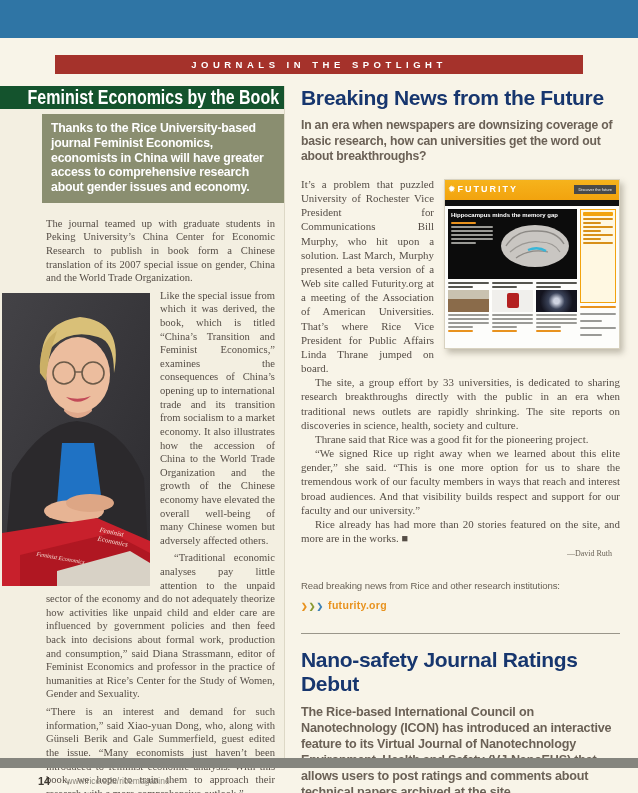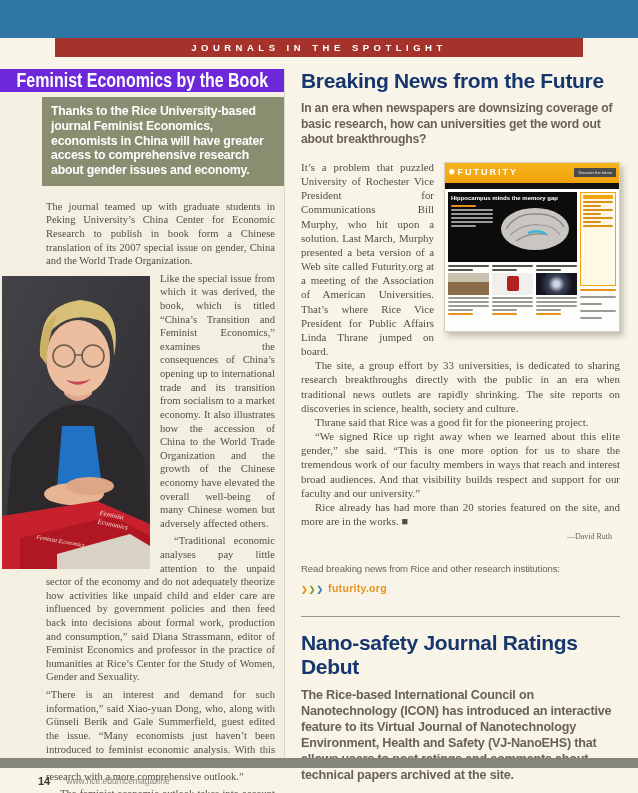--- a/index.html
+++ b/index.html
@@ -1,26 +1,26 @@
 <!DOCTYPE html>
 <html><head>
 <meta charset="utf-8">
 <style>
   html,body{margin:0;padding:0;}
   body{width:638px;height:793px;background:#e9e6da;font-family:"Liberation Serif",serif;}
   .page{position:relative;width:638px;height:793px;background:#f8f4e8;overflow:hidden;display:flex;flex-direction:column;}
   .topbar{height:38px;background:#2f75a5;flex:none;}
-  .banner-row{flex:none;padding:0 55px 0 55px;}
+  .banner-row{flex:none;margin-top:17px;padding:0 55px 0 55px;}
   .banner{height:19px;background:#a5322b;color:#fff;font-family:"Liberation Sans",sans-serif;
           font-weight:bold;font-size:9.5px;letter-spacing:4.5px;display:flex;align-items:center;justify-content:center;}
   .columns{flex:1;display:flex;margin-top:12px;min-height:0;}
   
   .left-col{width:284px;flex:none;background:#f3efe1;border-right:1px solid #ddd8c6;display:flex;flex-direction:column;}
-  .left-title{height:30px;background:#6d28d9;color:#fff;font-family:"Liberation Sans",sans-serif;
-              font-weight:bold;font-size:19.5px;display:flex;align-items:center;justify-content:center;}
+  .left-title{height:30px;background:#14532d;color:#fff;font-family:"Liberation Sans",sans-serif;
+              font-weight:bold;font-size:19.5px;display:flex;align-items:center;}
   .left-title span{display:inline-block;transform:scaleX(.82);white-space:nowrap;}
   .lede-left{margin:5px 0 0 42px;background:#8a8e70;color:#fff;font-family:"Liberation Sans",sans-serif;
              font-weight:bold;font-size:12.3px;line-height:1.2;padding:7px 8px 8px 9px;letter-spacing:-0.2px;}
   .left-body{margin:10px 5px 0 42px;color:#554d46;font-size:10.6px;line-height:1.285;text-align:justify;}
   .left-body p{margin:4px;}
   .left-body p.indent{text-indent:14px;}
   .photo{float:left;width:148px;height:293px;margin:4px 10px 2px -40px;background:#3a393d;position:relative;overflow:hidden;}
   .byline{text-align:right;font-size:8px;color:#6b6358;margin:4px 8px 0 0;}
   .linkblock{font-family:"Liberation Sans",sans-serif;margin:36px 0 0 42px;}
   .linkblock.l2{margin:20px 0 0 0;}

